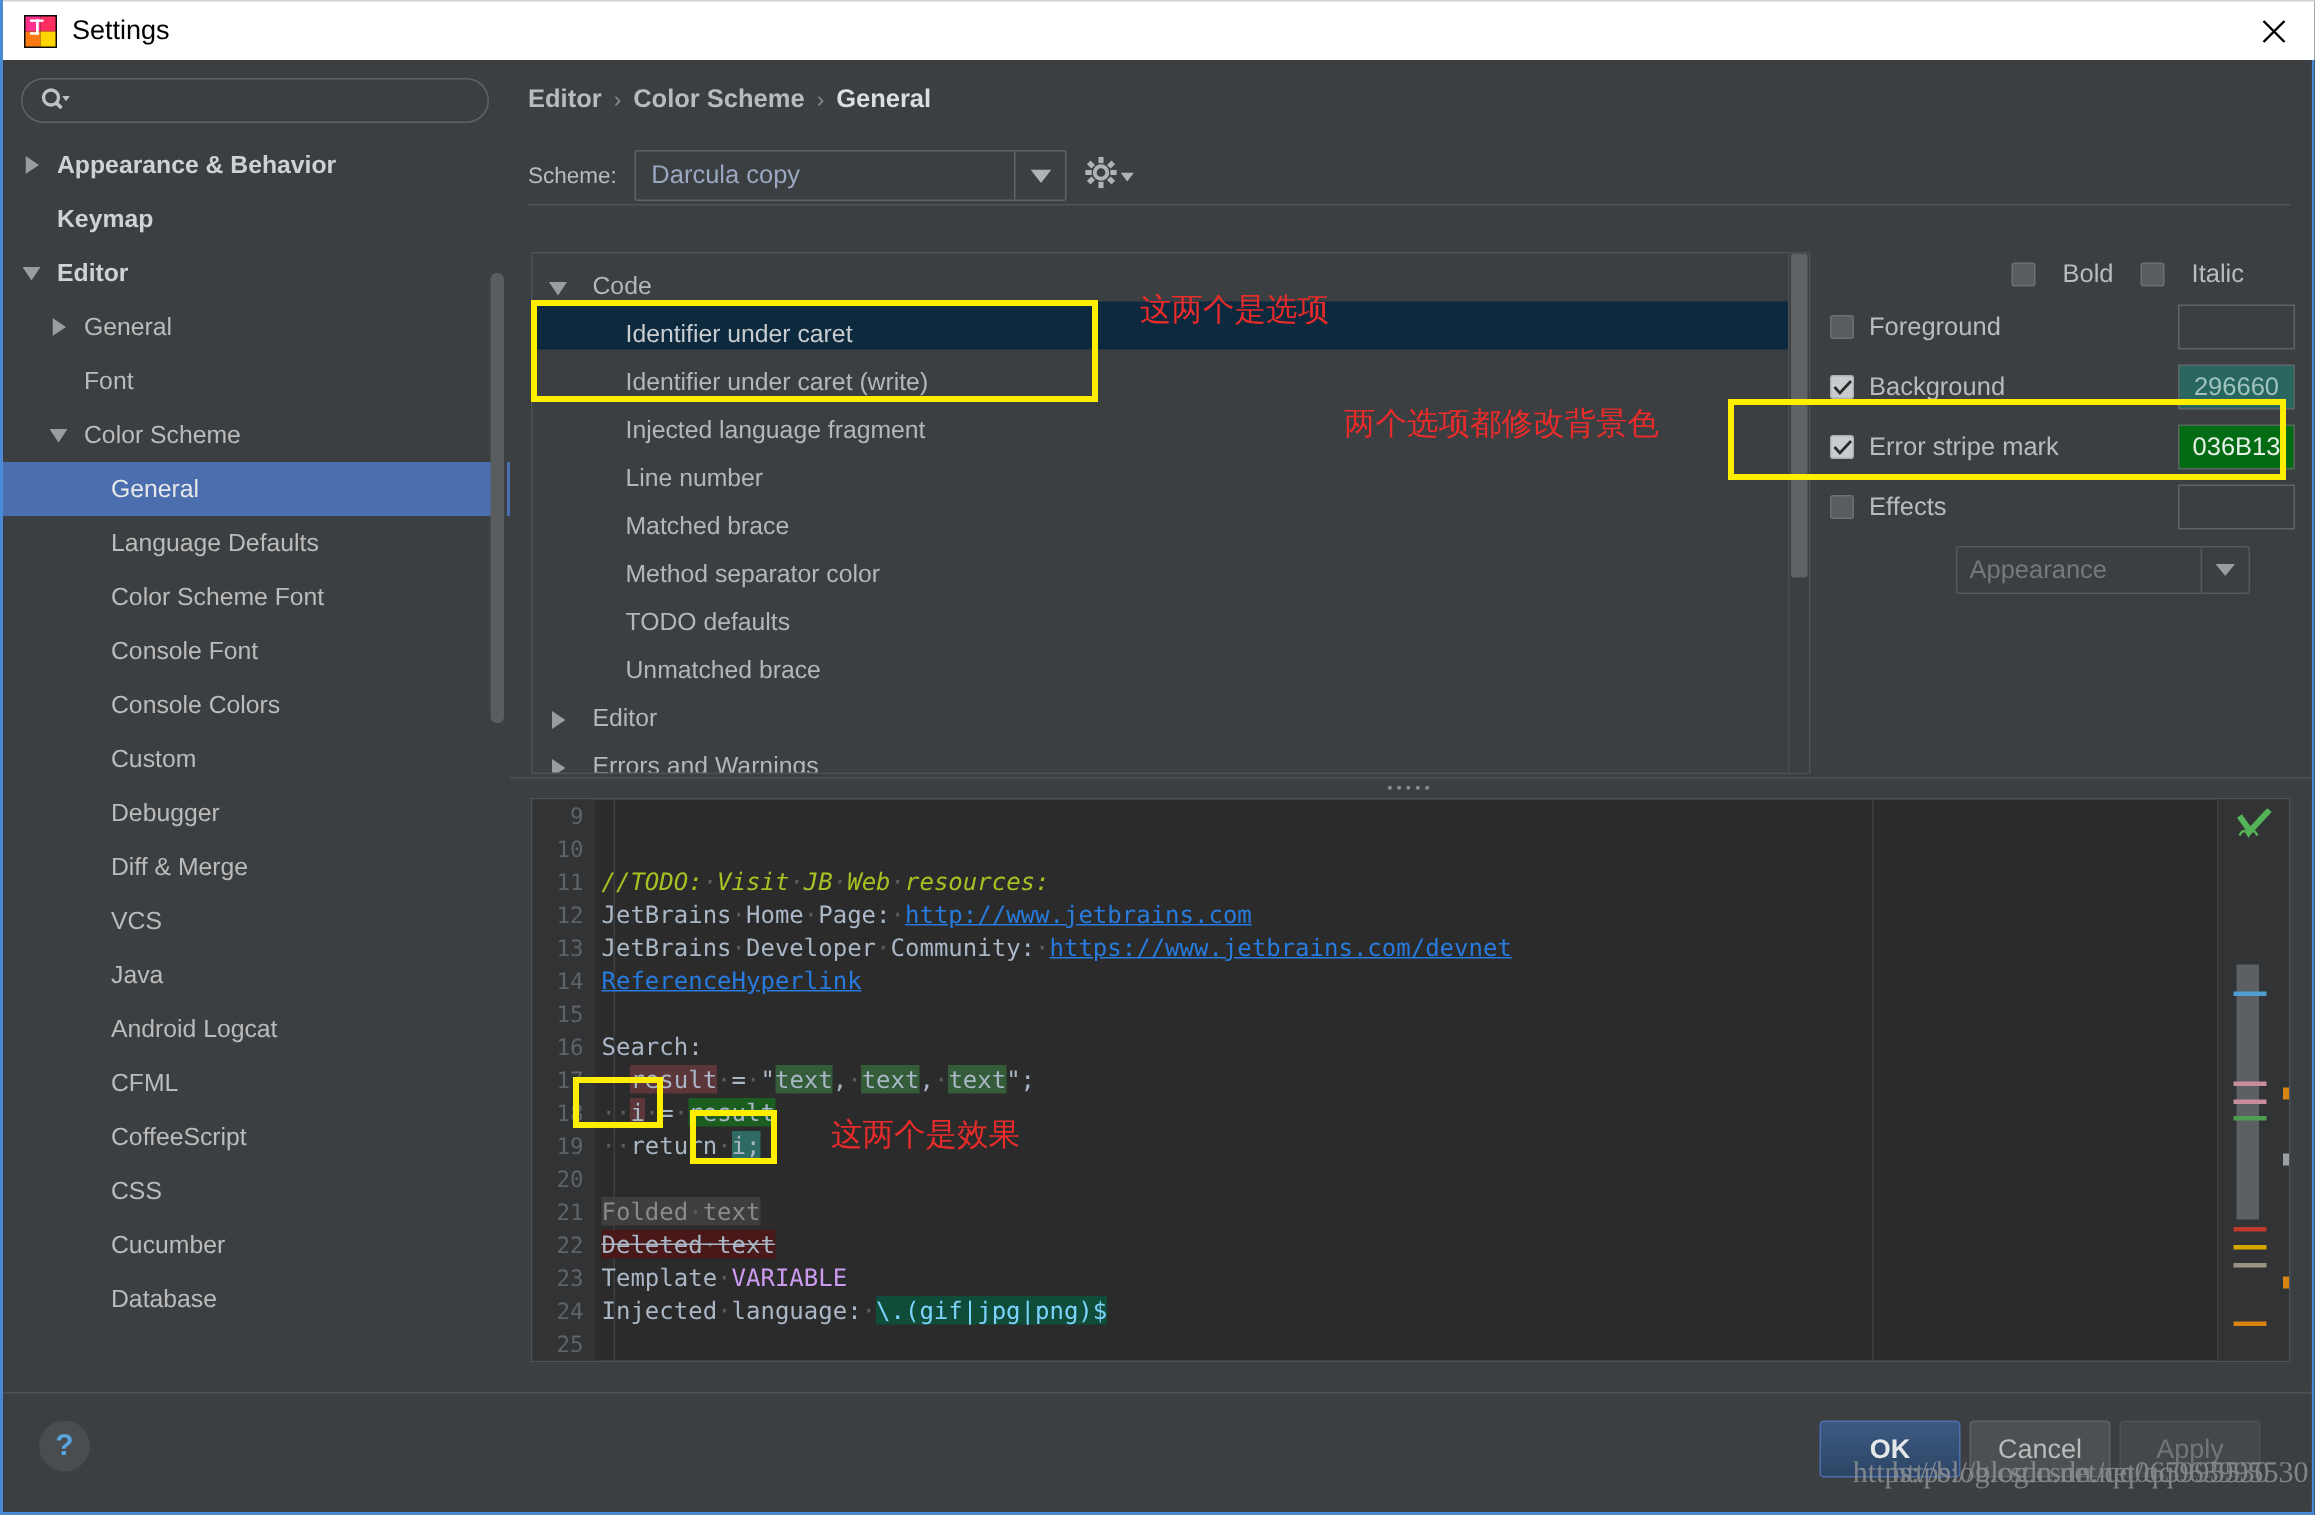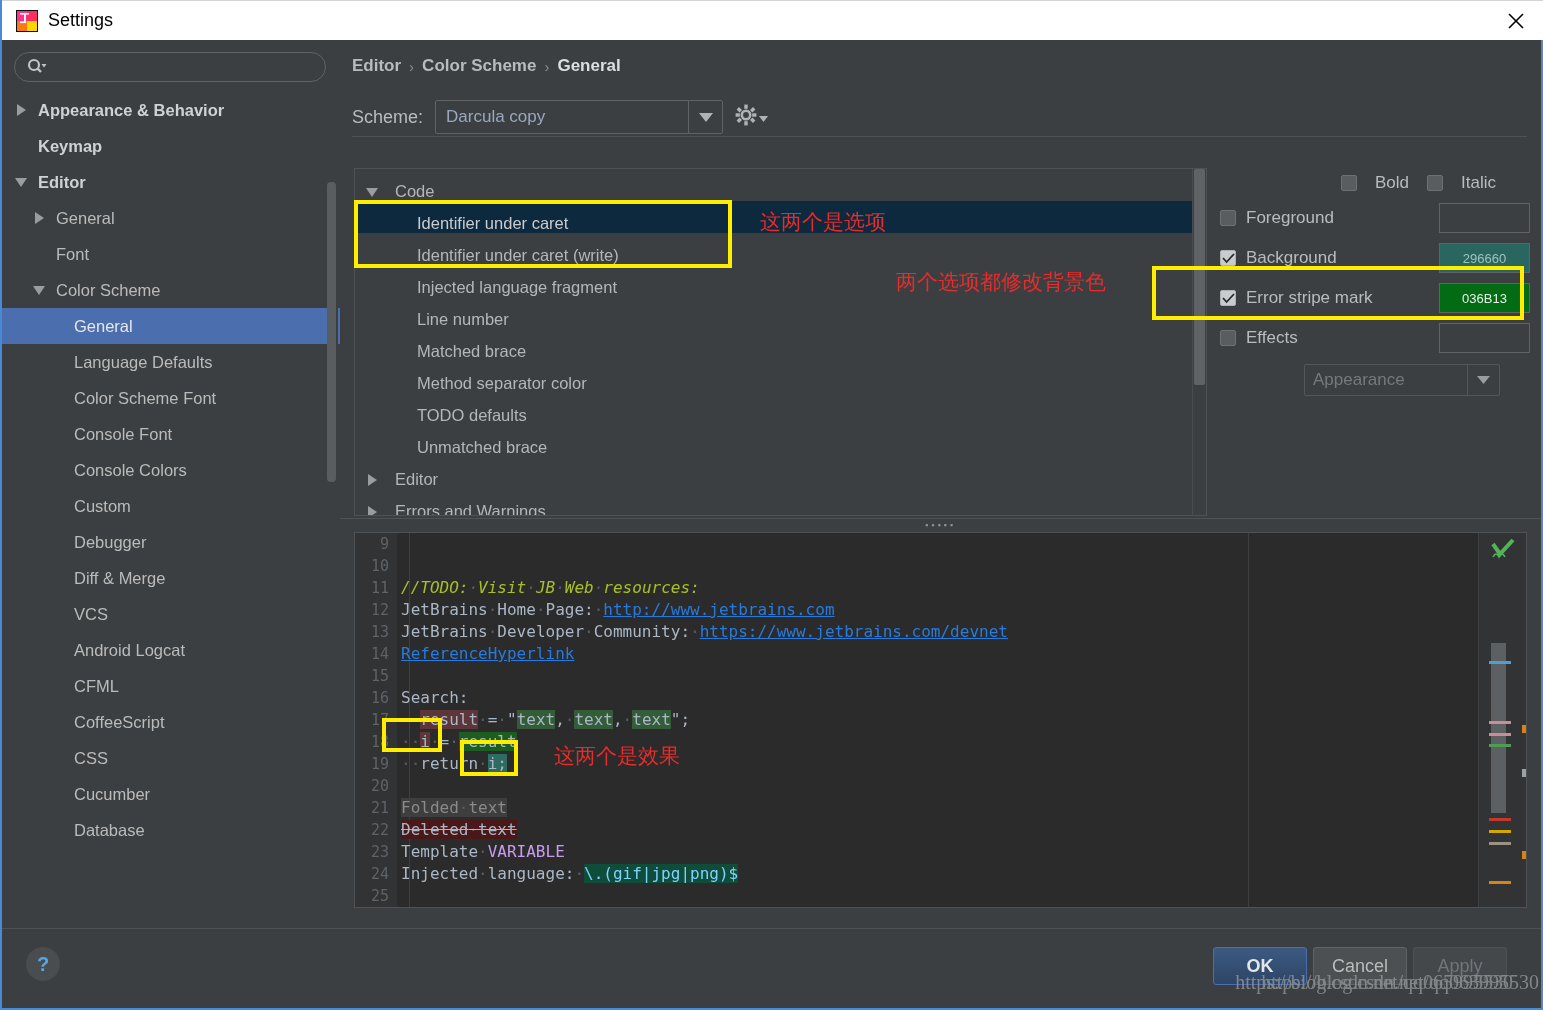--- a/index.html
+++ b/index.html
@@ -154,21 +154,21 @@
   .crumb-sep { color: #8b8f91; font-weight: normal; font-size: 15px; }
   .crumb-last { color: #dcdfe1; }
 
   .scheme-row {
     position: absolute;
     left: 12px; top: 60px;
     display: flex;
     align-items: center;
     gap: 12px;
   }
-  .scheme-label { color: #b9bcbe; font-size: 18px; }
+  .scheme-label { color: #b9bcbe; font-size: 15px; }
   .scheme-combo {
     width: 288px; height: 34px;
     border: 1px solid #5e6366;
     background: #3c3f41;
     display: flex;
     align-items: center;
     border-radius: 2px;
     cursor: pointer;
   }
   .scheme-value {
@@ -277,26 +277,26 @@
 
   .cb-line {
     display: flex;
     align-items: center;
     height: 40px;
     gap: 10px;
   }
   .cb-line .cbx-lbl { min-width: 0; }
   .swatch {
     margin-left: auto;
-    width: 91px; height: 30px;
+    width: 78px; height: 30px;
     border: 1px solid #5e6366;
     display: flex;
     align-items: center;
     justify-content: center;
-    font-size: 13px;
+    font-size: 17px;
     font-family: "Liberation Sans", sans-serif;
     cursor: pointer;
   }
   .swatch.empty { background: #3c3f41; }
 
   .effects-combo {
     margin-top: 6px;
     margin-left: 84px;
     width: 196px; height: 32px;
     border: 1px solid #54585a;
@@ -609,20 +609,25 @@
             <span style="padding-left:8px">Diff &amp; Merge</span>
           </div>
           <div class="tree-item">
             <span style="display:inline-block;width:46px;flex:none"></span>
             <span class="tw-spacer"></span>
             <span style="padding-left:8px">VCS</span>
           </div>
           <div class="tree-item">
             <span style="display:inline-block;width:46px;flex:none"></span>
             <span class="tw-spacer"></span>
+            <span style="padding-left:8px">Java</span>
+          </div>
+          <div class="tree-item">
+            <span style="display:inline-block;width:46px;flex:none"></span>
+            <span class="tw-spacer"></span>
             <span style="padding-left:8px">Android Logcat</span>
           </div>
           <div class="tree-item">
             <span style="display:inline-block;width:46px;flex:none"></span>
             <span class="tw-spacer"></span>
             <span style="padding-left:8px">CFML</span>
           </div>
           <div class="tree-item">
             <span style="display:inline-block;width:46px;flex:none"></span>
             <span class="tw-spacer"></span>
@@ -754,21 +759,21 @@
               <span style="padding-left:12px">Errors and Warnings</span>
             </div>
           </div>
         <div class="attr-sb-track">
           <div class="attr-sb-thumb"></div>
         </div>
       </div>
 
       <div class="ybox" style="left:14px; top:160px; width:378px; height:68px;"></div>
 
-      <div class="zh-note" style="left:420px; top:168px;text-align:right;">这两个是选项</div>
+      <div class="zh-note" style="left:420px; top:152px;text-align:right;">这两个是选项</div>
 
       <div class="zh-note" style="left:556px; top:228px;">两个选项都修改背景色</div>
 
       <div class="attr-editor">
         <div class="style-row">
           <span class="cbx" id="cb-bold"></span>
           <span class="cbx-lbl">Bold</span>
           <span class="cbx" id="cb-italic"></span>
           <span class="cbx-lbl">Italic</span>
         </div>

